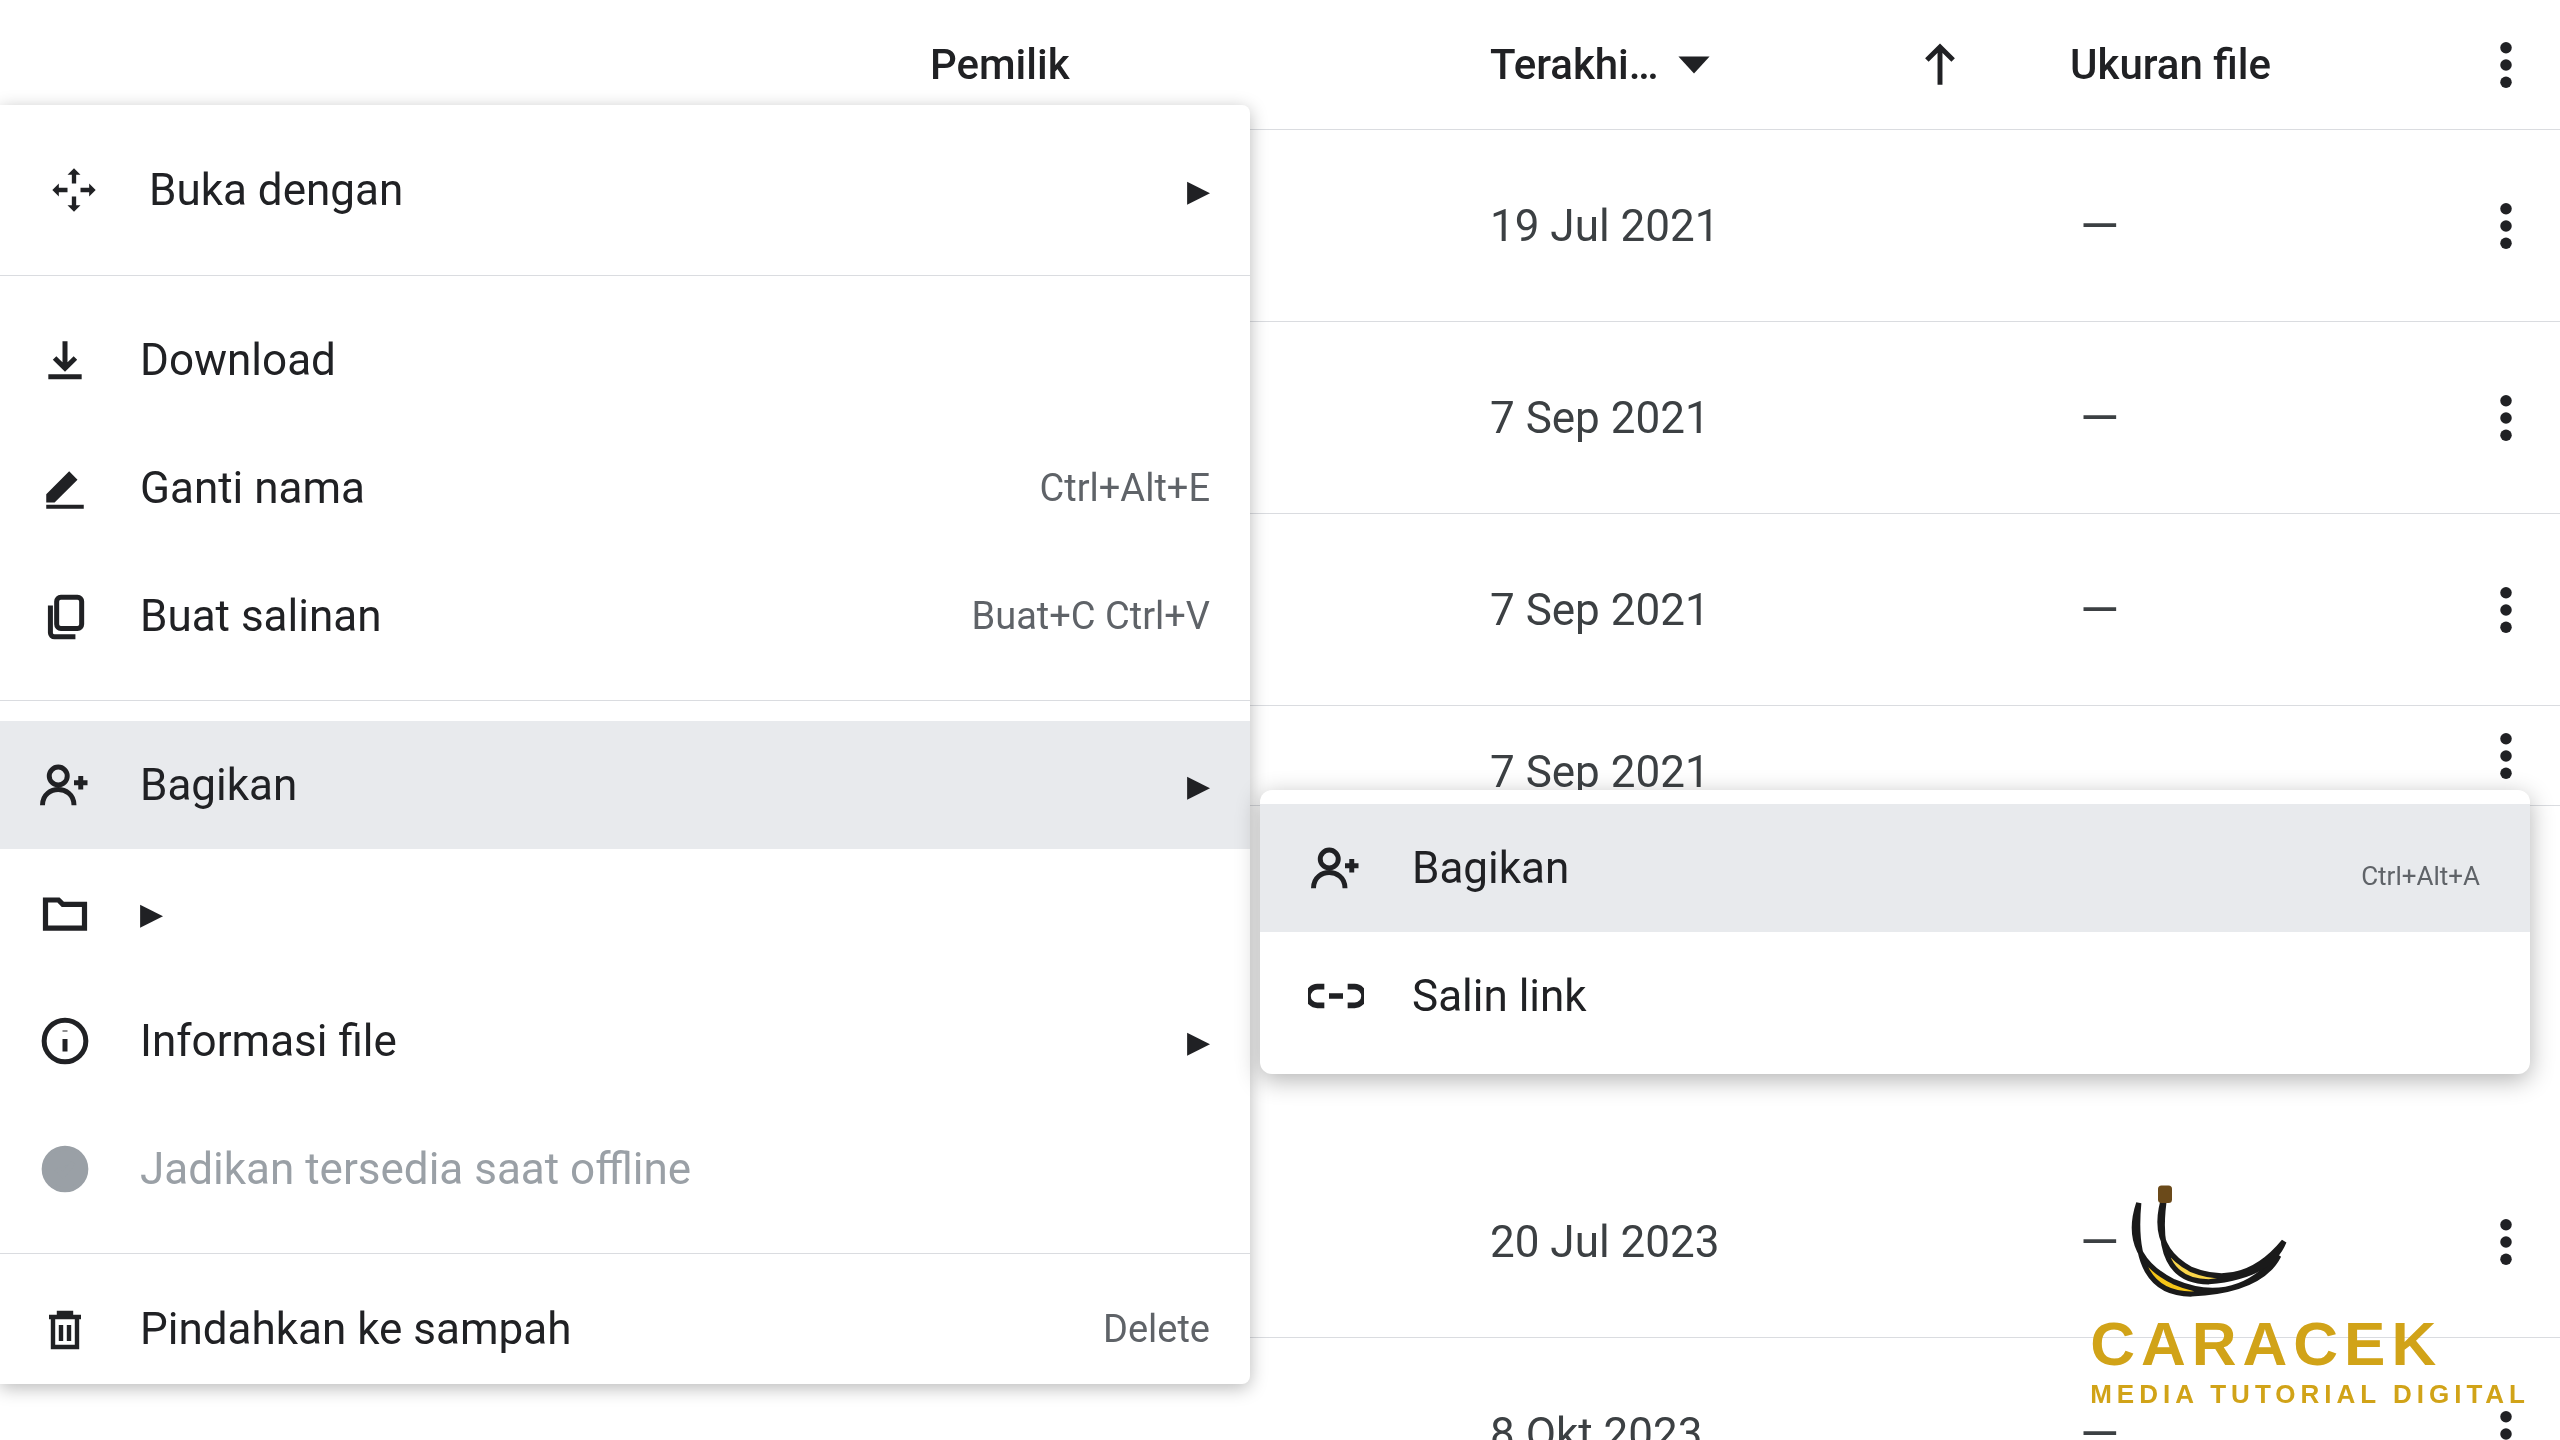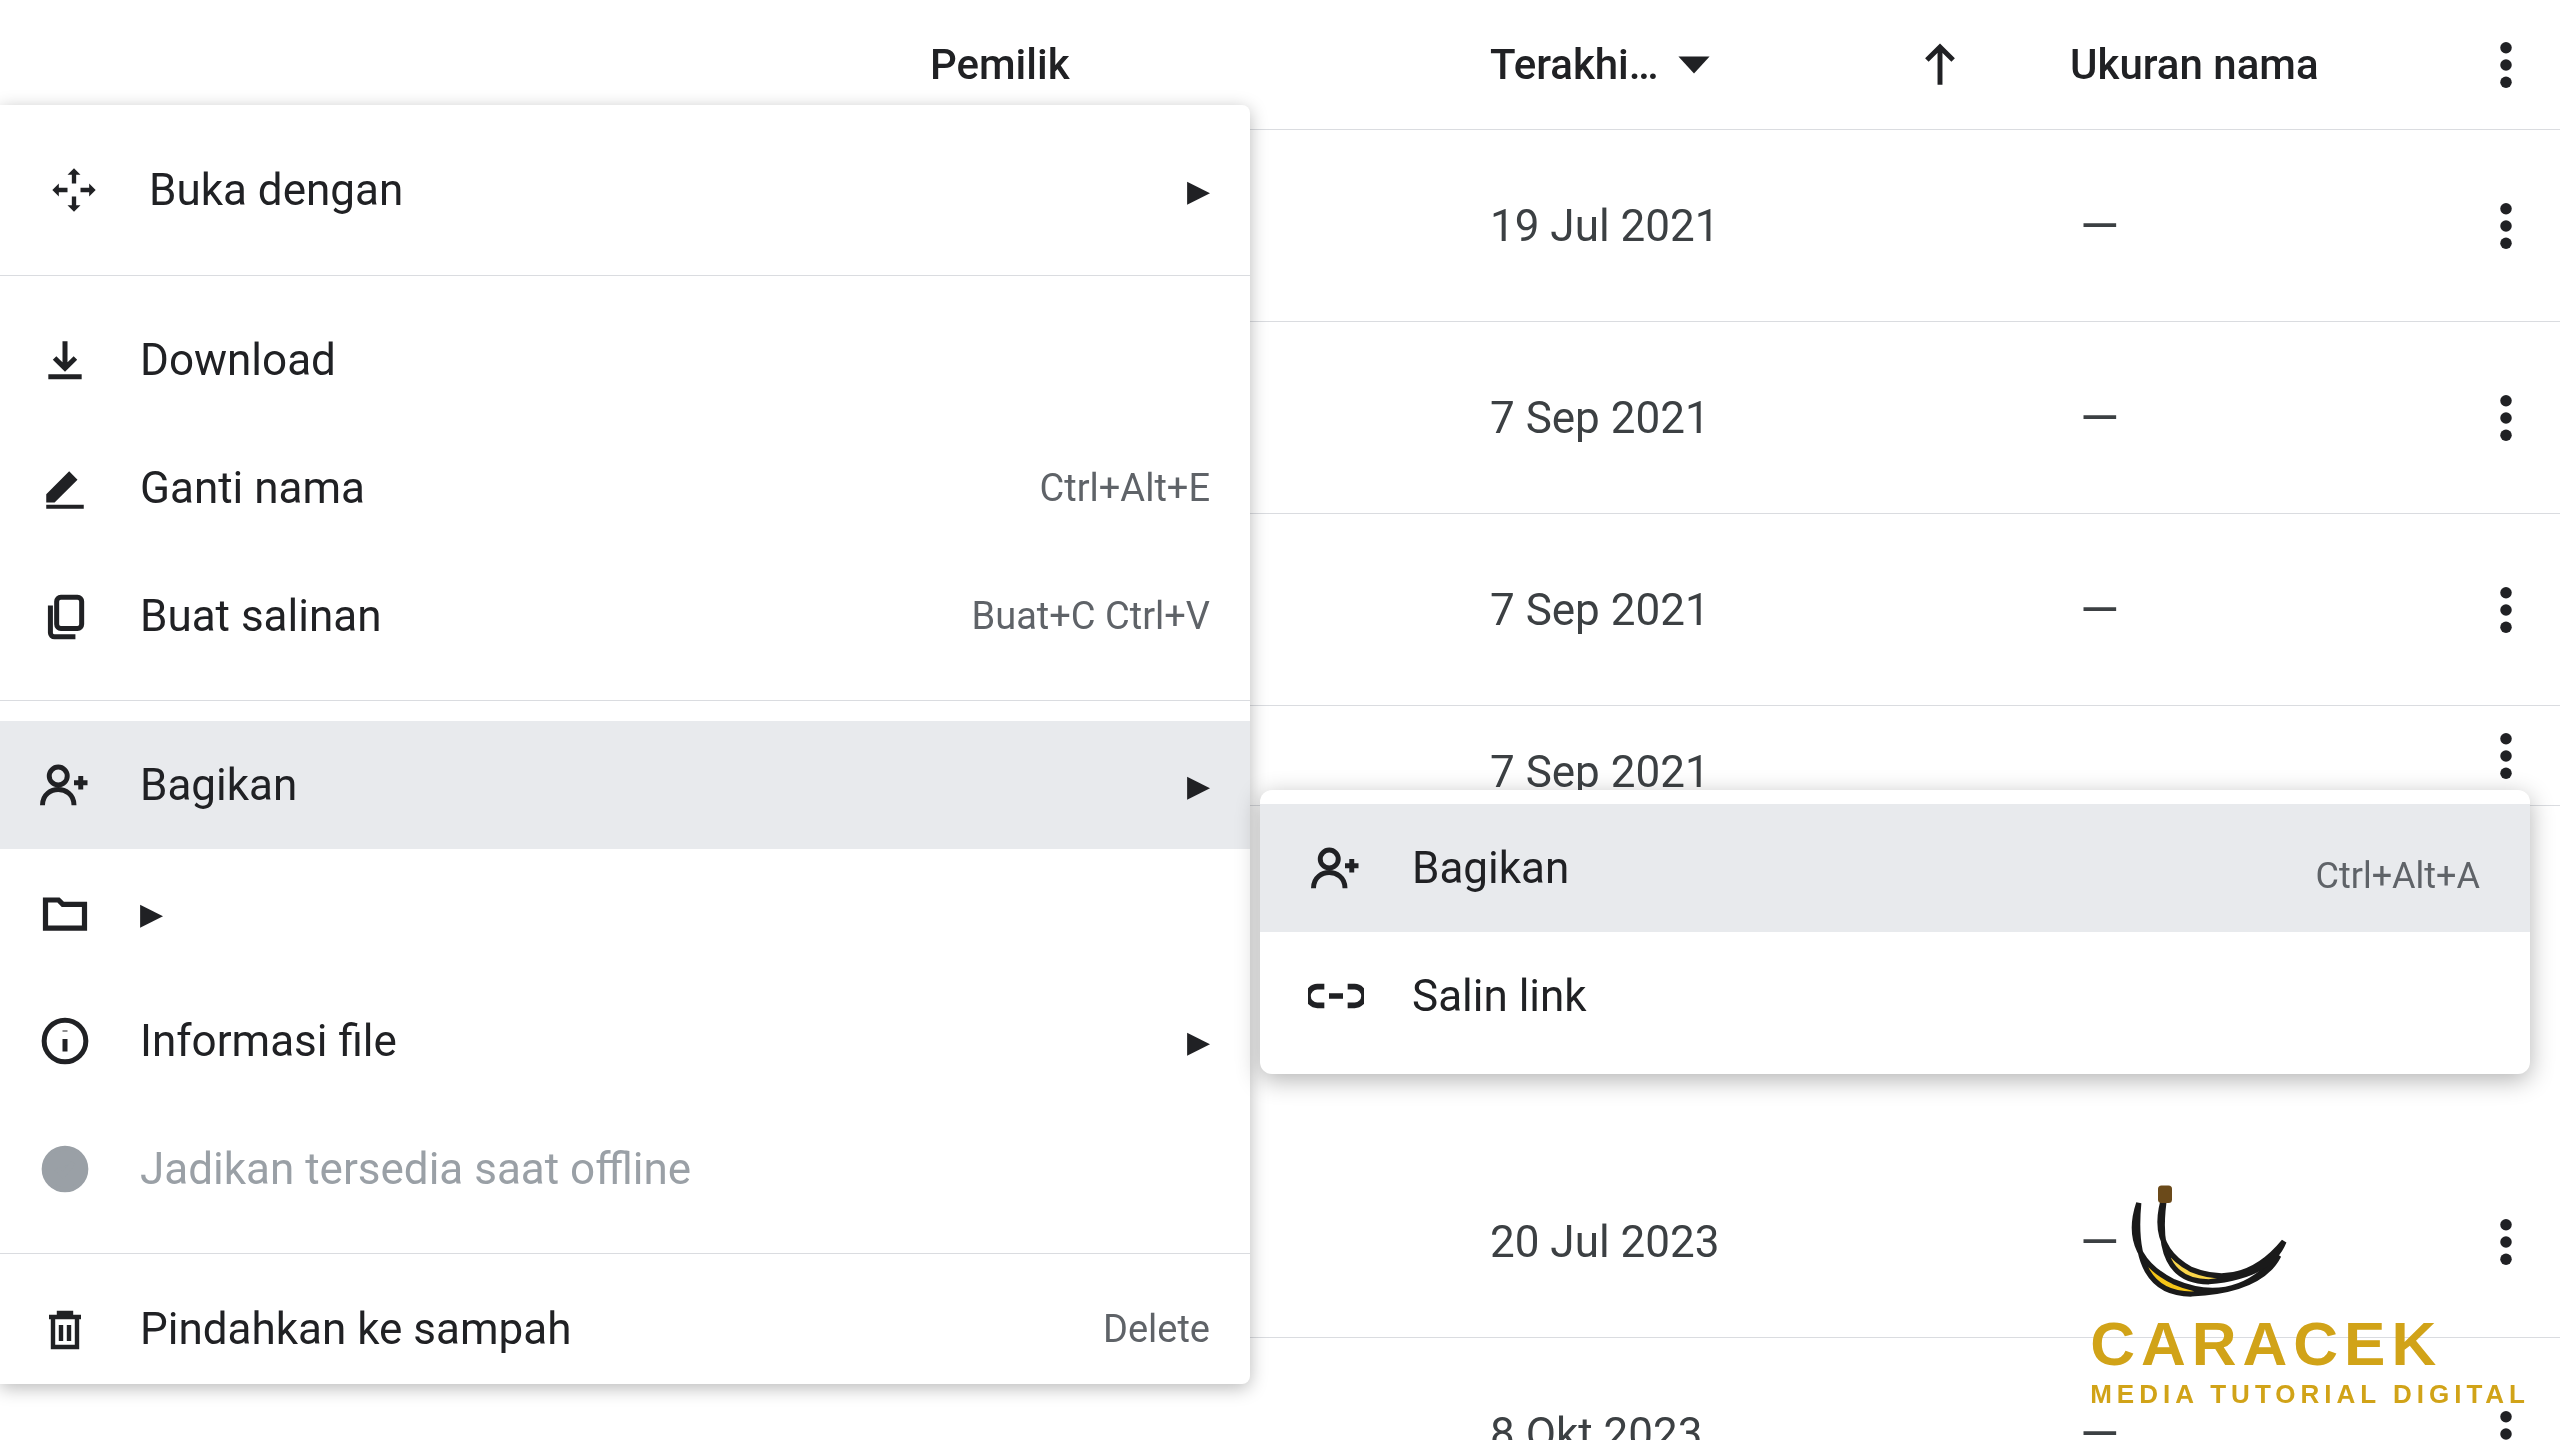--- a/index.html
+++ b/index.html
@@ -86,21 +86,21 @@
   display:flex;
   align-items:center;
   height:128px;
   padding:0 50px 0 40px;
   font-size:44px;
   gap:40px;
 }
 .sub-item.hover { background:#e8eaed; }
 .sub-item .icon { width:72px; display:flex; justify-content:center; }
 .sub-item .label { flex:1; }
-.sub-item .shortcut { font-size:36px; color:#5f6368;margin-top:16px; }
+.sub-item .shortcut { font-size:26px; color:#5f6368;margin-top:16px; }
 .watermark {
   position:absolute;
   right:30px;
   bottom:30px;
   font-family: Impact, "Arial Black", sans-serif;
   z-index:5;
 }
 .watermark .brand { font-size:62px; font-weight:900; letter-spacing:6px; color:#d1a318; }
 .watermark .tag { font-size:26px; letter-spacing:5px; color:#d1a318; font-weight:700; }
 svg { display:block; }
@@ -116,21 +116,21 @@
       <svg width="34" height="20" viewBox="0 0 24 14">
           <path d="M1 1 L12 13 L23 1 Z" fill="#202124"></path>
         </svg>
     </span>
   </div>
   <div class="col-sort-h">
     <svg width="40" height="46" viewBox="0 0 24 28" fill="none" stroke="#202124" stroke-width="3">
         <path d="M12 26 V3 M4 11 L12 3 L20 11"></path>
       </svg>
   </div>
-  <div class="col-size-h">Ukuran nama</div>
+  <div class="col-size-h">Ukuran file</div>
   <div class="col-more-h">
     <svg width="12" height="46" viewBox="0 0 6 24">
         <circle cx="3" cy="3" r="3" fill="#202124"></circle>
         <circle cx="3" cy="12" r="3" fill="#202124"></circle>
         <circle cx="3" cy="21" r="3" fill="#202124"></circle>
       </svg>
   </div>
 </div>
 
 <div class="rows">

